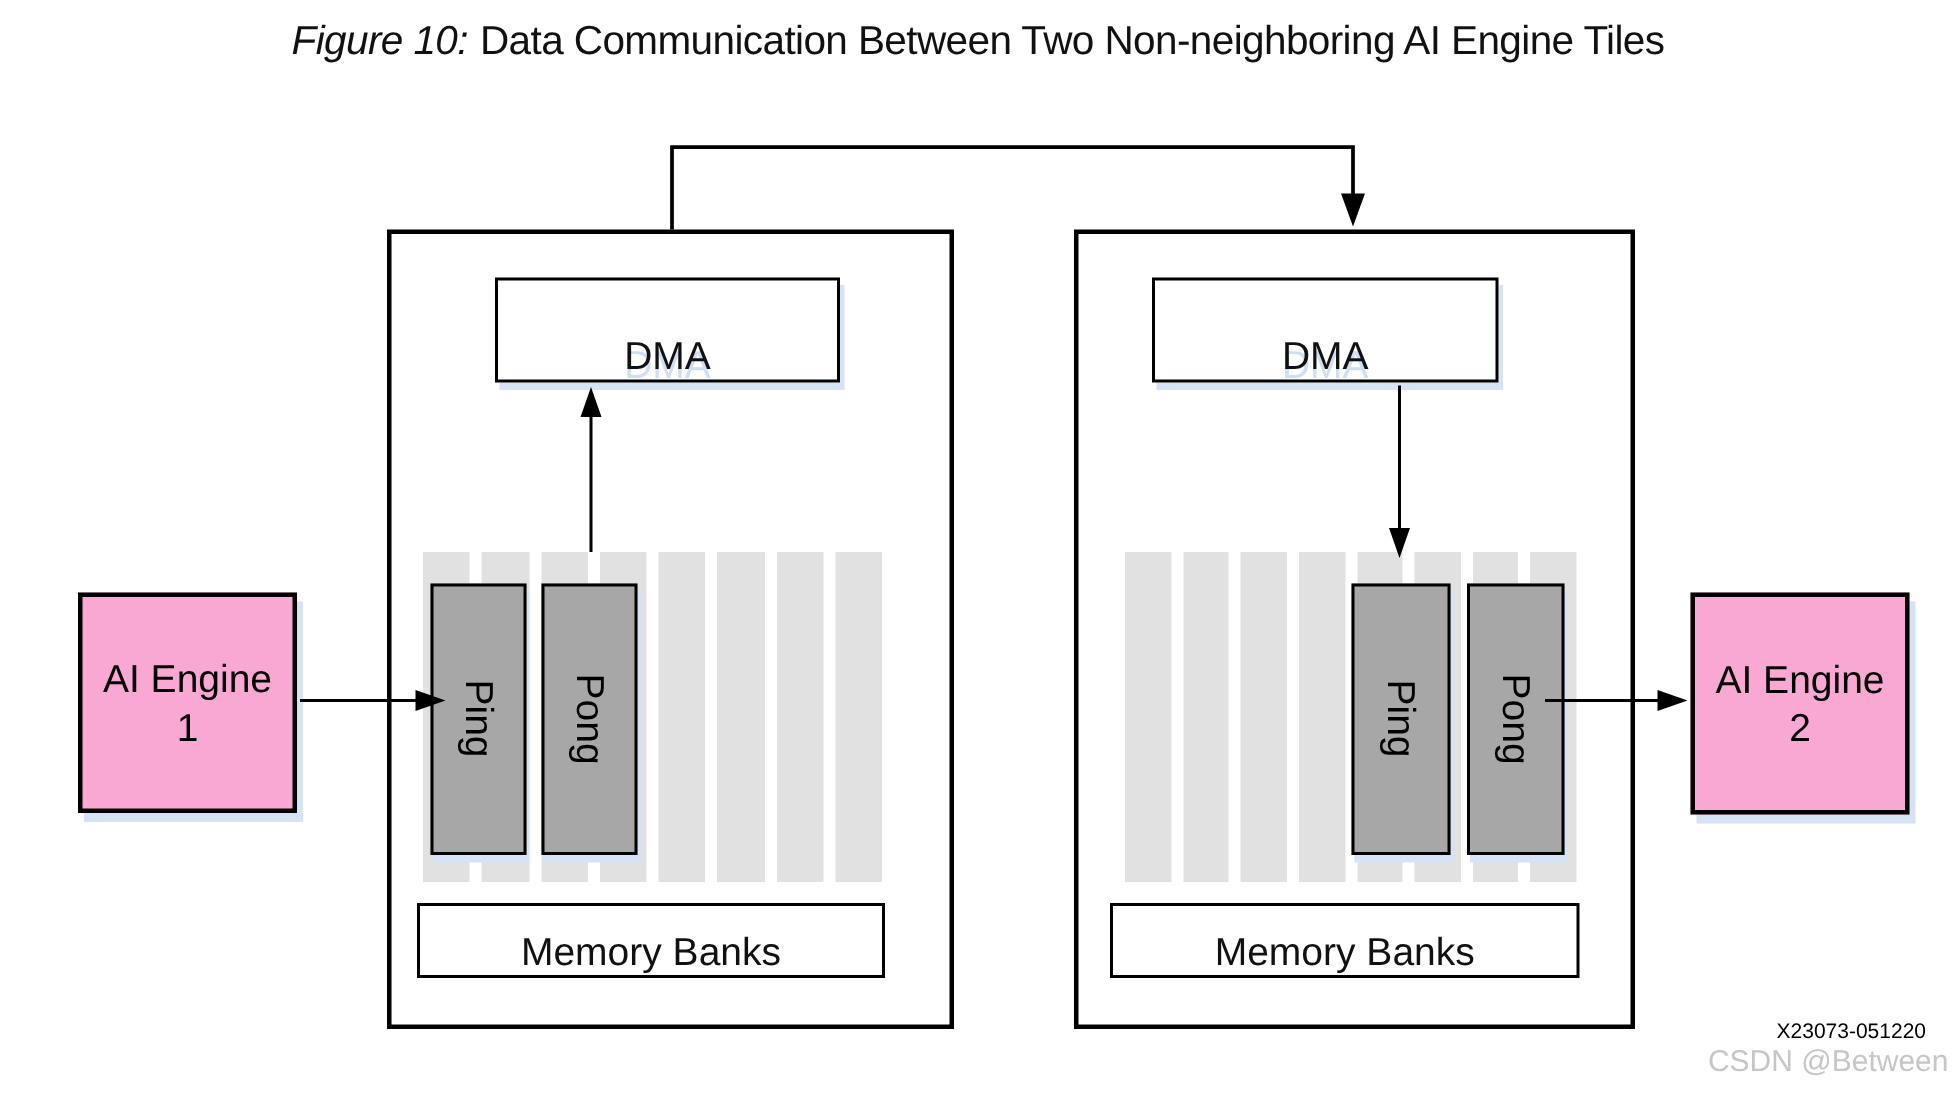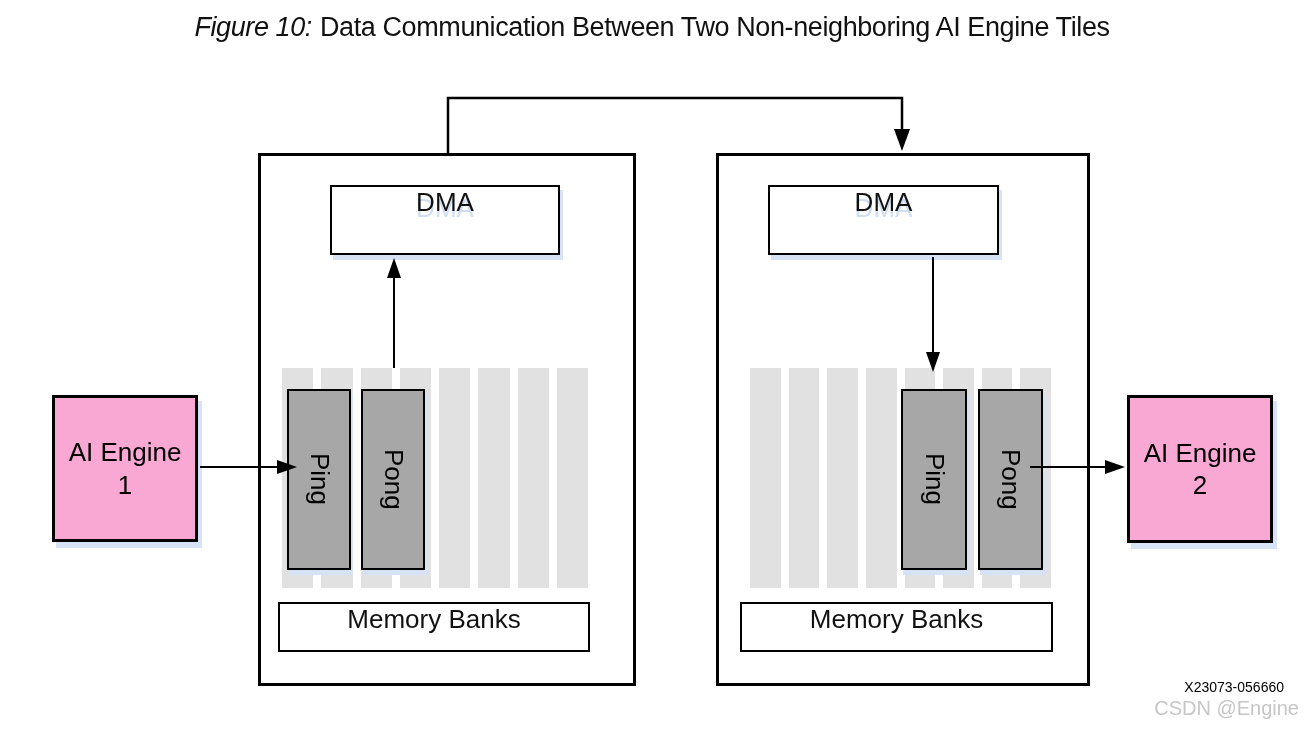--- a/index.html
+++ b/index.html
@@ -37,21 +37,21 @@
   .tile-1 { left: 258px; top: 153px; width: 378px; height: 533px; }
   .tile-2 { left: 716px; top: 153px; width: 374px; height: 533px; }
 
   
   .wbox {
     position: absolute;
     box-sizing: border-box;
     border: 2px solid #000000;
     background: #ffffff;
     display: flex;
-    align-items: flex-start;
+    align-items: flex-end;
     justify-content: center;
     font-size: 26px;
   }
   .dma { box-shadow: 3px 5px 0 #d6e2f5; }
   .dma .lbl { text-shadow: 0 6px 0 #cfdef2; }
   .dma-1 { left: 330px; top: 185px; width: 230px; height: 70px; }
   .dma-2 { left: 768px; top: 185px; width: 231px; height: 70px; }
   .mb-1  { left: 278px; top: 602px; width: 312px; height: 50px; }
   .mb-2  { left: 740px; top: 602px; width: 313px; height: 50px; }
 
@@ -212,16 +212,16 @@
     <line x1="933" y1="257" x2="933" y2="353" stroke-width="2"></line>
     <polygon points="933,372 926,352 940,352"></polygon>
 
     <line x1="200" y1="467" x2="278" y2="467" stroke-width="2"></line>
     <polygon points="297,467 277,460 277,474"></polygon>
 
     <line x1="1030" y1="467" x2="1106" y2="467" stroke-width="2"></line>
     <polygon points="1125,467 1105,460 1105,474"></polygon>
   </svg>
 
-  <div class="docnum">X23073-056660</div>
-  <div class="watermark">CSDN @Engine</div>
+  <div class="docnum">X23073-051220</div>
+  <div class="watermark">CSDN @Between</div>
 
 </div>
 
 </body></html>

